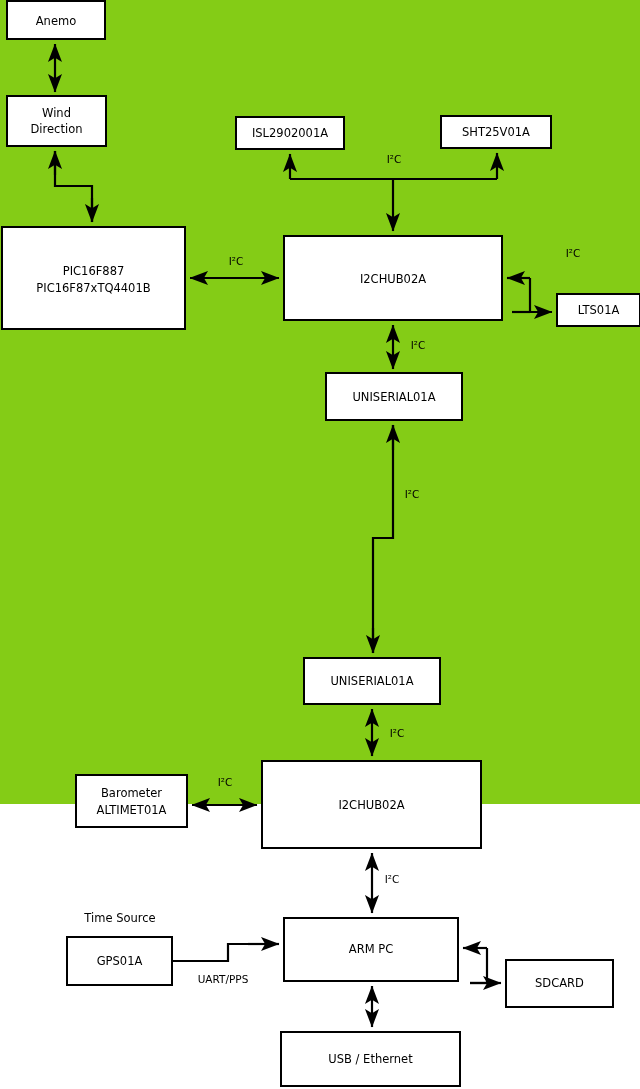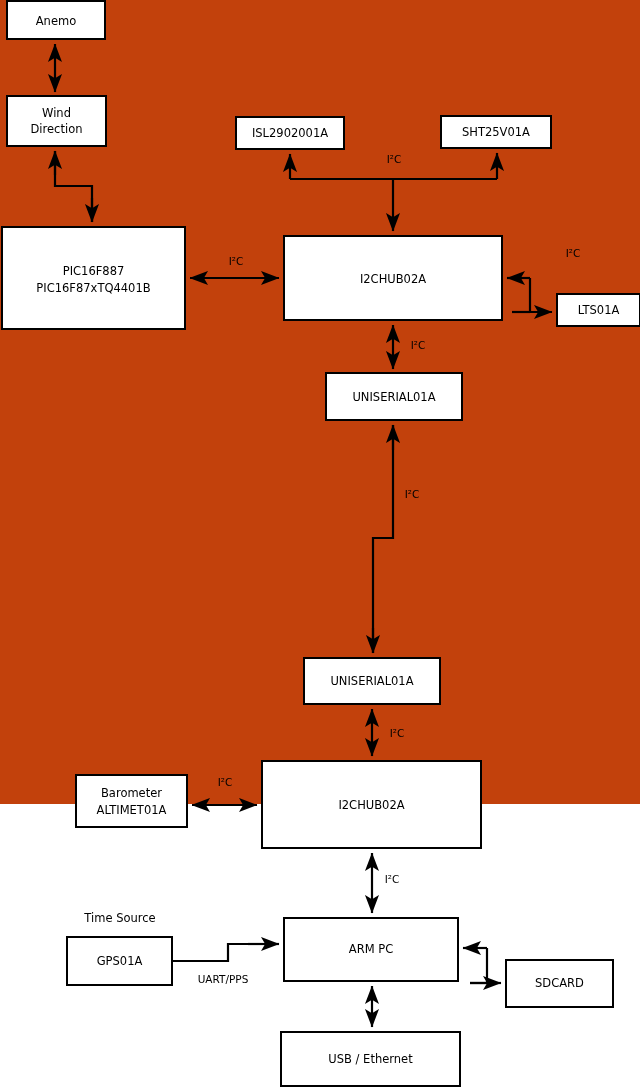--- a/index.html
+++ b/index.html
@@ -10,21 +10,21 @@
   body {
     width: 640px;
     height: 1089px;
     font-family: "DejaVu Sans", sans-serif;
     overflow: hidden;
   }
   #diagram-root {
     position: relative;
     width: 640px;
     height: 804px;
-    background: #c2410c;
+    background: #84cc16;
   }
   svg.diagram {
     position: absolute;
     top: 0;
     left: 0;
     width: 640px;
     height: 1089px;
   }
   .node-rect {
     fill: #ffffff;

